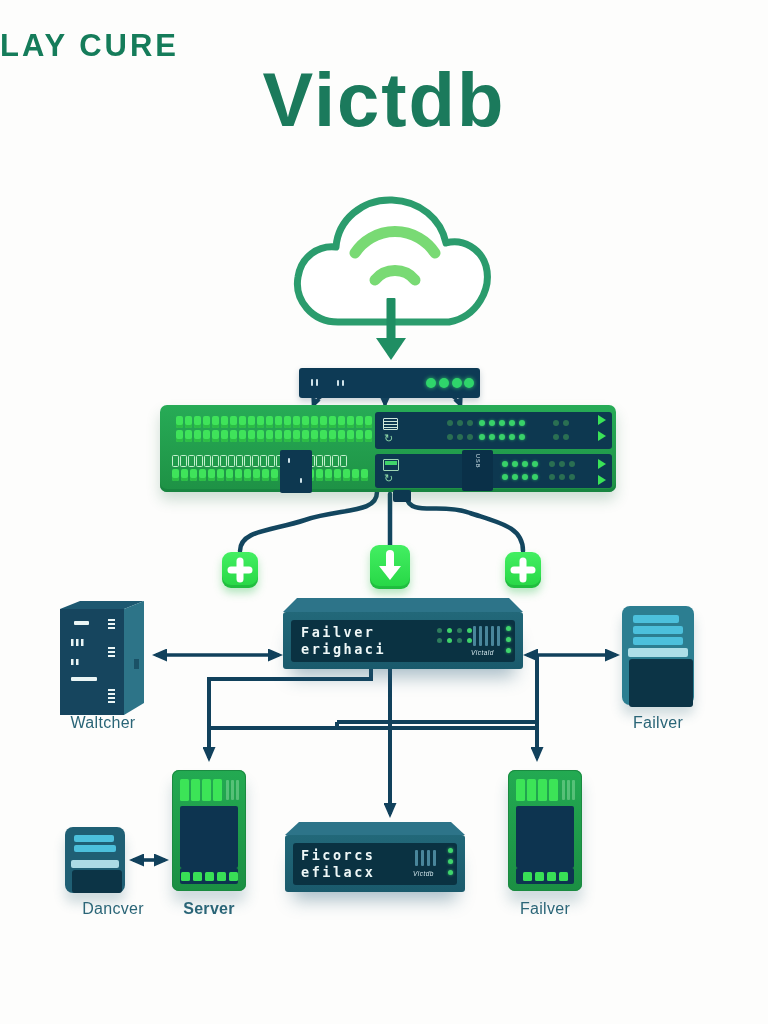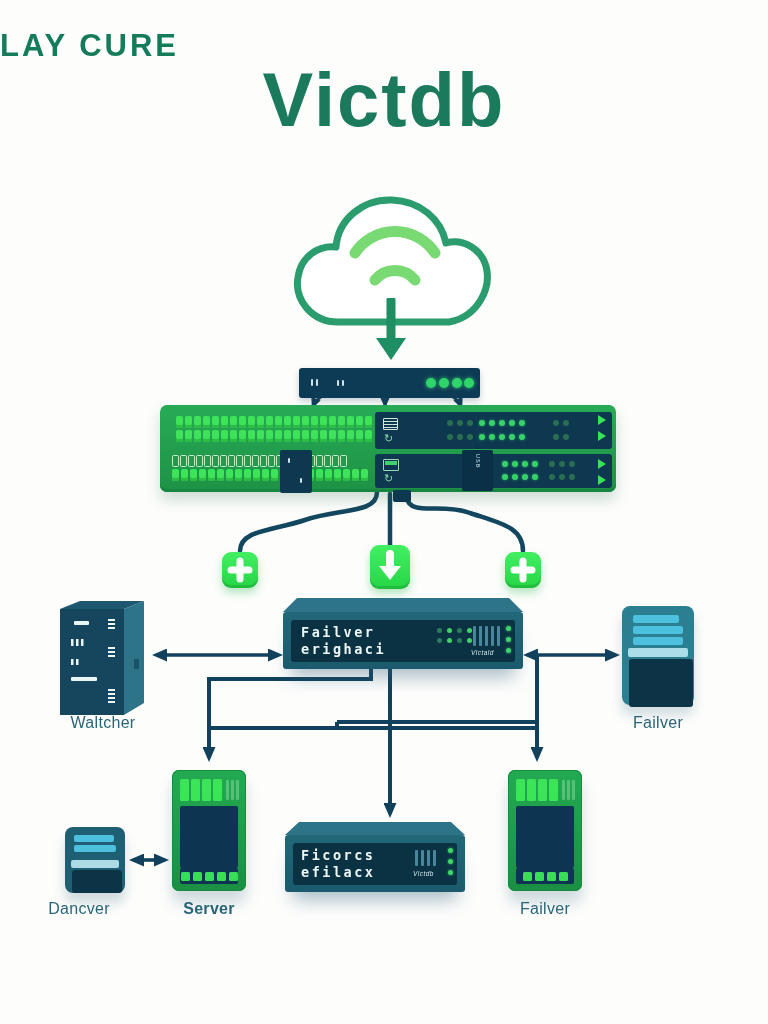--- a/index.html
+++ b/index.html
@@ -532,21 +532,21 @@
         <i></i>
         <i></i>
         <i></i>
         <i></i>
         <i></i>
         <i></i>
         <i></i>
         <i></i>
       </div>
   </div>
-  <div class="dev-label" style="left:37px;top:900px;width:84px;">Dancver</div>
+  <div class="dev-label" style="left:71px;top:900px;width:84px;">Dancver</div>
 
   <div class="abs z2" style="left:285px;top:822px;width:180px;height:52px;padding-left:7px;">
     <div class="rack-top" style="left:0;top:0;width:180px;height:13px;"></div>
     <div class="rack-body" style="left:0;top:13px;width:180px;height:57px;">
       <div class="rack-screen">
         <div class="lcd" style="left:8px;">
           <div>Ficorcs</div>
           <div>efilacx</div>
         </div>
         <div class="slots sm" style="left:122px;top:7px;">

